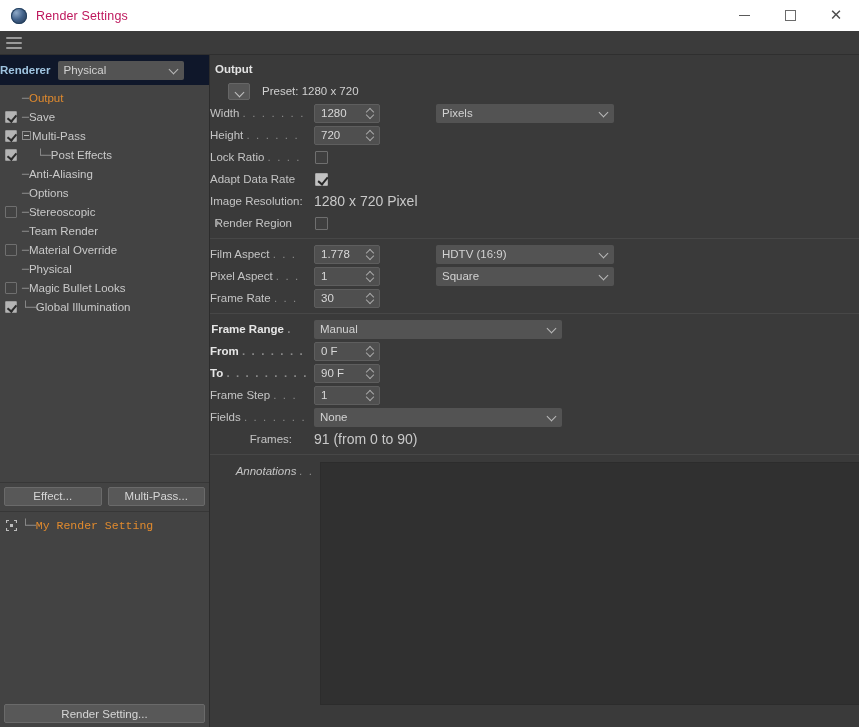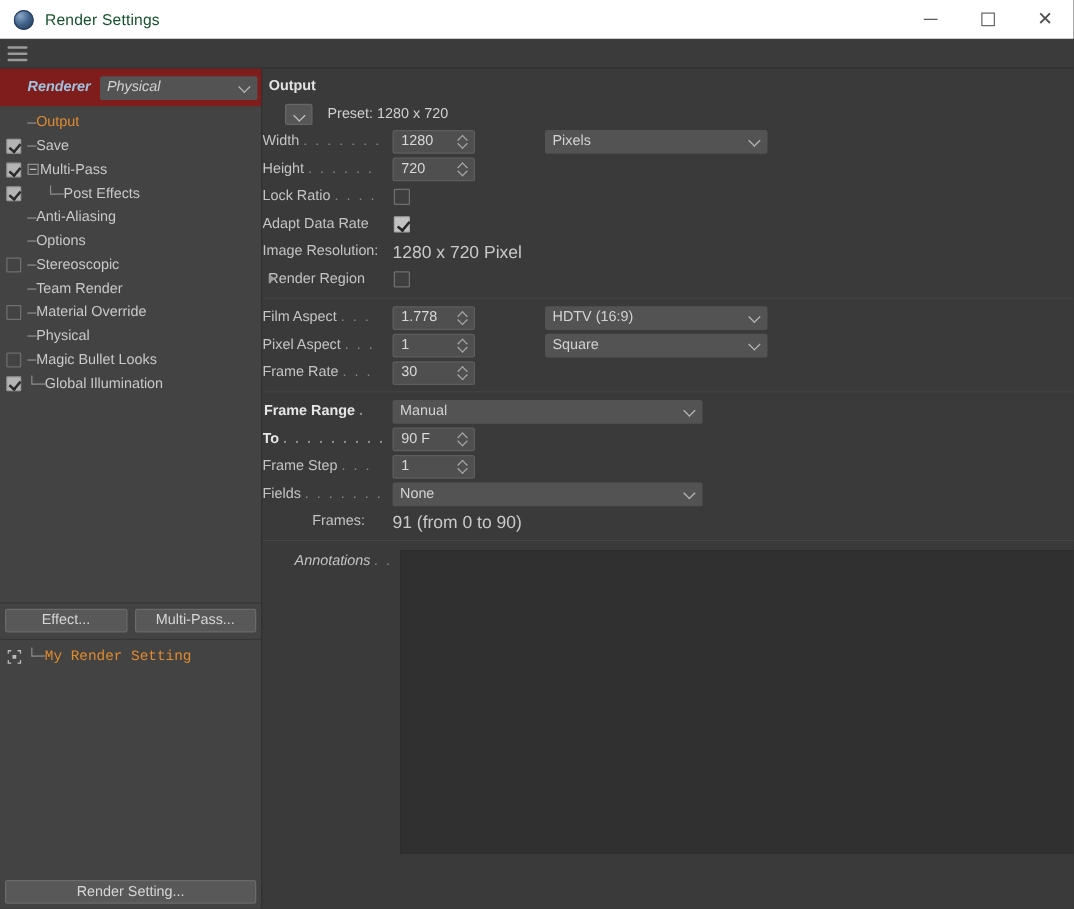--- a/index.html
+++ b/index.html
@@ -22,21 +22,21 @@
   .tb-icon {
     width: 16px; height: 16px;
     margin-left: 11px; margin-right: 9px;
     border-radius: 50%;
     background: radial-gradient(circle at 33% 30%, #8ea9c7 0%, #42628a 45%, #1d2d44 100%);
     box-shadow: inset 0 0 0 1px #24405e;
     flex: 0 0 auto;
   }
   .tb-title {
     font-size: 12.5px;
-    color: #14532d;
+    color: #be185d;
     letter-spacing: .15px;
   }
   .tb-controls {
     position: absolute; right: 0; top: 0; height: 31px;
     display: flex;
   }
   .tb-btn {
     width: 46px; height: 31px;
     display: flex; align-items: center; justify-content: center;
     color: #5a5a5a;
@@ -62,23 +62,21 @@
   .sidebar {
     width: 210px; flex: 0 0 210px;
     background: #434343;
     border-right: 1px solid #2c2c2c;
     display: flex; flex-direction: column;
     position: relative;
   }
   .renderer-row {
     height: 30px;
     display: flex; align-items: center;
-    padding-left: 22px;
-    background: #7f1d1d;
-    font-style: italic;
+    background: #0f172a;
   }
   .renderer-label {
     font-size: 11.5px; font-weight: bold; color: #9fc4e0;
     margin-right: 7px;
   }
   .select {
     background: #535353;
     border: none; border-radius: 2px;
     height: 19px;
     color: #d2d2d2; font-size: 11.5px;
@@ -545,20 +543,30 @@
       <div class="lbl bold">
         <span>Frame Range</span>
         <span class="dots">.</span>
       </div>
       <div class="select widesel">
         <span>Manual</span>
         <span class="chev"></span>
       </div>
     </div>
 
+    <div class="row">
+      <div class="lbl bold">
+        <span>From</span>
+        <span class="dots">. . . . . . .</span>
+      </div>
+      <div class="num">
+        <span>0 F</span>
+        <span class="spin"></span>
+      </div>
+    </div>
 
     <div class="row">
       <div class="lbl bold">
         <span>To</span>
         <span class="dots">. . . . . . . . .</span>
       </div>
       <div class="num">
         <span>90 F</span>
         <span class="spin"></span>
       </div>

